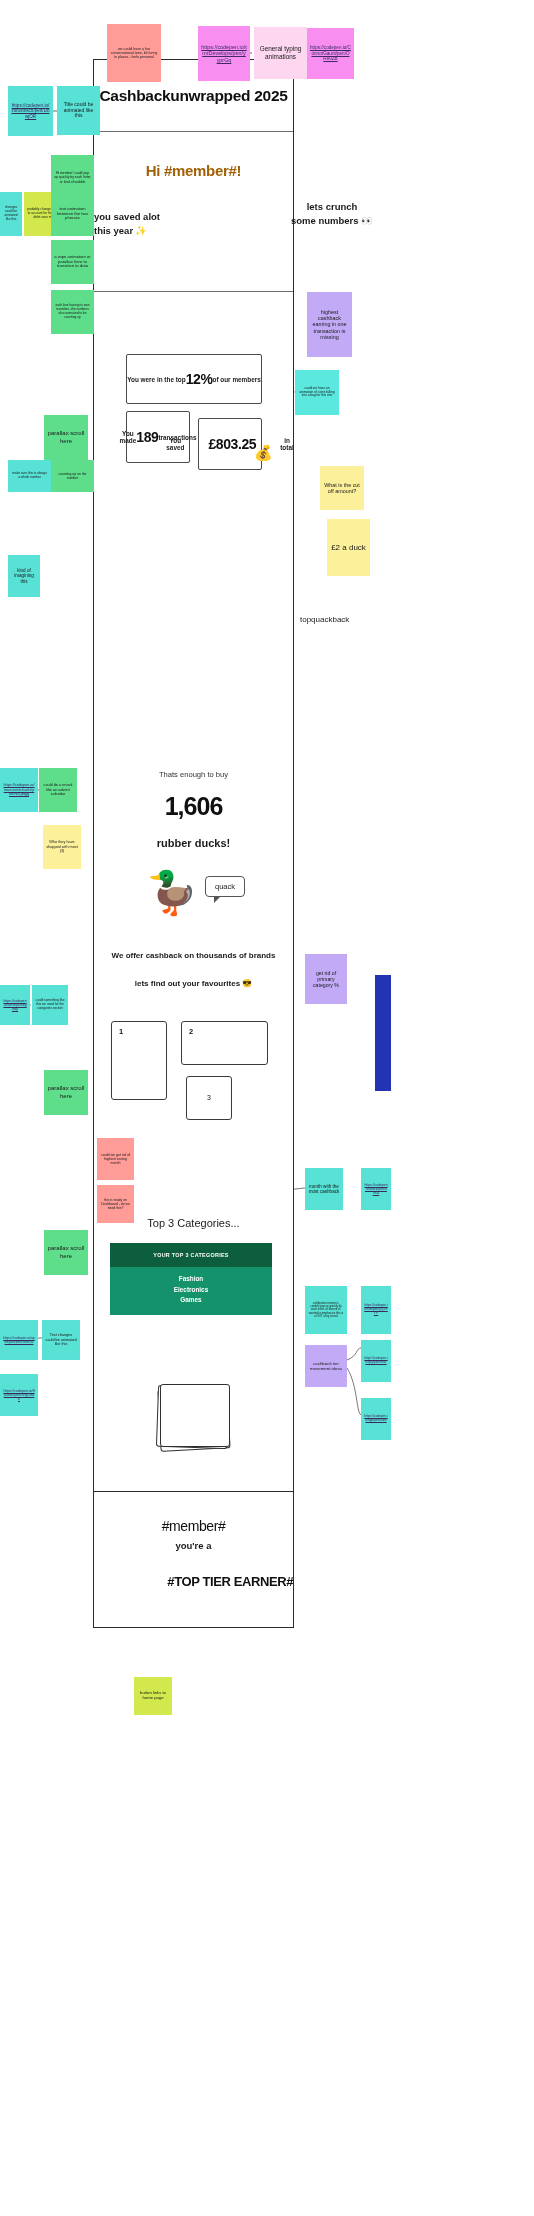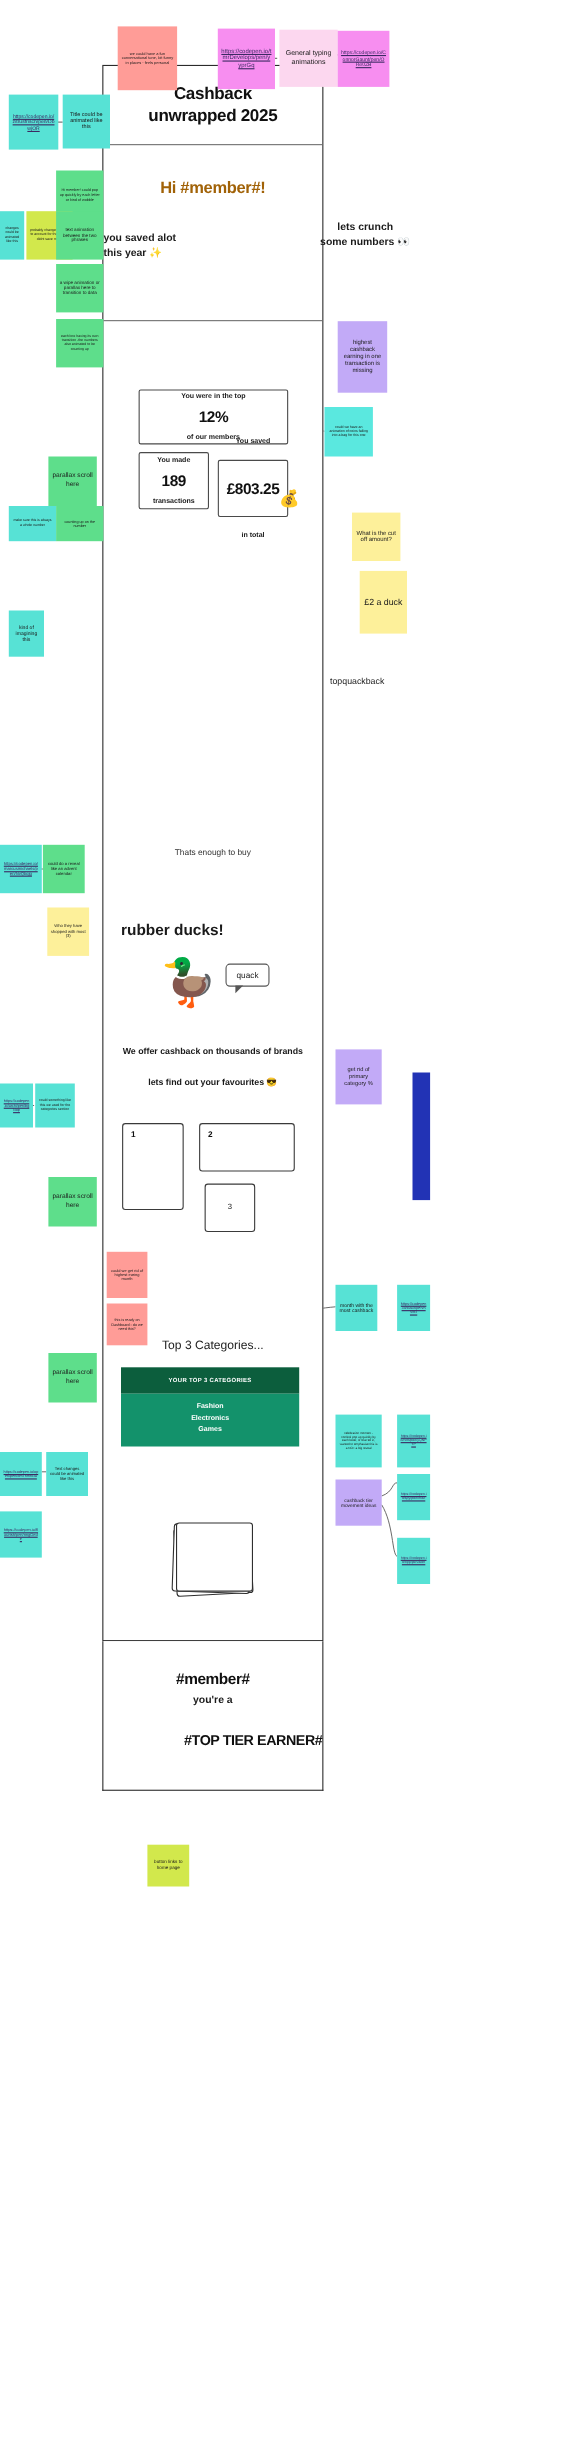--- a/index.html
+++ b/index.html
@@ -74,21 +74,21 @@
     height: 100px;
     border: 1.4px solid #2b2b2b;
     border-top: none;
     background: #ffffff;
   }
 
   
   .hero-title {
     position: absolute;
     left: 0; top: 0; width: 100%; height: 72px;
-    display: flex; flex-direction: column;
+    display: flex; flex-direction: row;
     align-items: center; justify-content: center;
     border-bottom: 1.2px solid #6f6f6f;
   }
   .hero-title .l {
     font-size: 15.5px; font-weight: 700; color: #101010;
     letter-spacing: -0.3px; line-height: 1.25;
   }
 
   .greet {
     position: absolute;
@@ -106,21 +106,21 @@
     line-height: 1.5;
   }
 
   
   .stats { position: absolute; left:0; top:232px; width:100%; height:300px; }
   .stat-box {
     position: absolute;
     border: 1.1px solid #4a4a4a;
     border-radius: 2px;
     background: #fff;
-    display: flex; flex-direction: column;
+    display: flex; flex-direction: row;
     align-items: center; justify-content: center;
     text-align: center;
   }
   .stat-box .lbl { font-size: 6.4px; font-weight: 700; color: #1a1a1a; }
   .stat-box .big { font-size: 14px; font-weight: 800; color: #101010; margin: 7px 0; letter-spacing: -0.4px; }
   .stat-box .sub { font-size: 6.4px; font-weight: 700; color: #1a1a1a; }
   .box-top   { left: 32px; top: 62px; width: 136px; height: 50px; }
   .box-made  { left: 32px; top: 119px; width: 64px; height: 52px; }
   .box-saved { left: 104px; top: 126px; width: 64px; height: 52px; gap: 24px; }
   .moneybag { position:absolute; left: 160px; top: 152px; font-size: 15px; }
@@ -128,22 +128,22 @@
   .enough {
     position: absolute; left:0; right:0; top: 478px;
     text-align:center; font-size: 7.6px; color: #333;
   }
   .bignum {
     position: absolute; left:0; right:0; top: 500px;
     text-align:center; font-size: 25px; font-weight: 800; color: #101010;
     letter-spacing: -1px;
   }
   .ducks {
-    position: absolute; left:16px; right:0; top: 545px;
-    text-align:left; font-size: 14px; font-weight: 700; color: #1a1a1a;
+    position: absolute; left:0; right:0; top: 545px;
+    text-align:center; font-size: 11px; font-weight: 700; color: #1a1a1a;
   }
   .duck-emoji {
     position: absolute; left: 52px; top: 580px; font-size: 42px; line-height: 1;
   }
   .quack {
     position: absolute; left: 111px; top: 584px;
     border: 1px solid #555; border-radius: 4px;
     padding: 5px 9px; font-size: 7.5px; color: #222; background:#fff;
   }
   .quack:after {
@@ -186,21 +186,21 @@
   }
 
   .cards-stack { position:absolute; left: 62px; top: 1092px; width: 78px; height: 72px; }
   .cards-stack .cd {
     position:absolute; border:1px solid #2f2f2f; border-radius: 3px; background:#fff;
   }
 
   
   .f2-member {
     position:absolute; left:0; right:0; top: 26px; text-align:center;
-    font-size: 14px; font-weight: 700; color:#101010; letter-spacing:-.4px;
+    font-size: 14px; font-weight: 400; color:#101010; letter-spacing:-.4px;
   }
   .f2-youre {
     position:absolute; left:0; right:0; top: 48px; text-align:center;
     font-size: 9.5px; font-weight: 700; color:#1a1a1a;
   }
   .f2-tier {
     position:absolute; left:0; right:0; top: 82px; text-align:right;
     font-size: 13px; font-weight: 800; color:#101010; letter-spacing:-.4px;
   }
   .f3-keep {
@@ -269,20 +269,21 @@
         <div class="sub">transactions</div>
       </div>
       <div class="stat-box box-saved">
         <div class="lbl">You saved</div>
         <div class="big">£803.25</div>
         <div class="sub">in total</div>
       </div>
       <div class="moneybag">💰</div>
 
       <div class="enough">Thats enough to buy</div>
+      <div class="bignum">1,606</div>
       <div class="ducks">rubber ducks!</div>
       <div class="duck-emoji">🦆</div>
       <div class="quack">quack</div>
 
       <div class="brands-a">We offer cashback on thousands of brands</div>
       <div class="brands-b">lets find out your favourites 😎</div>
 
       <div class="fav-box fav-1">
         <div class="n">1</div>
       </div>

